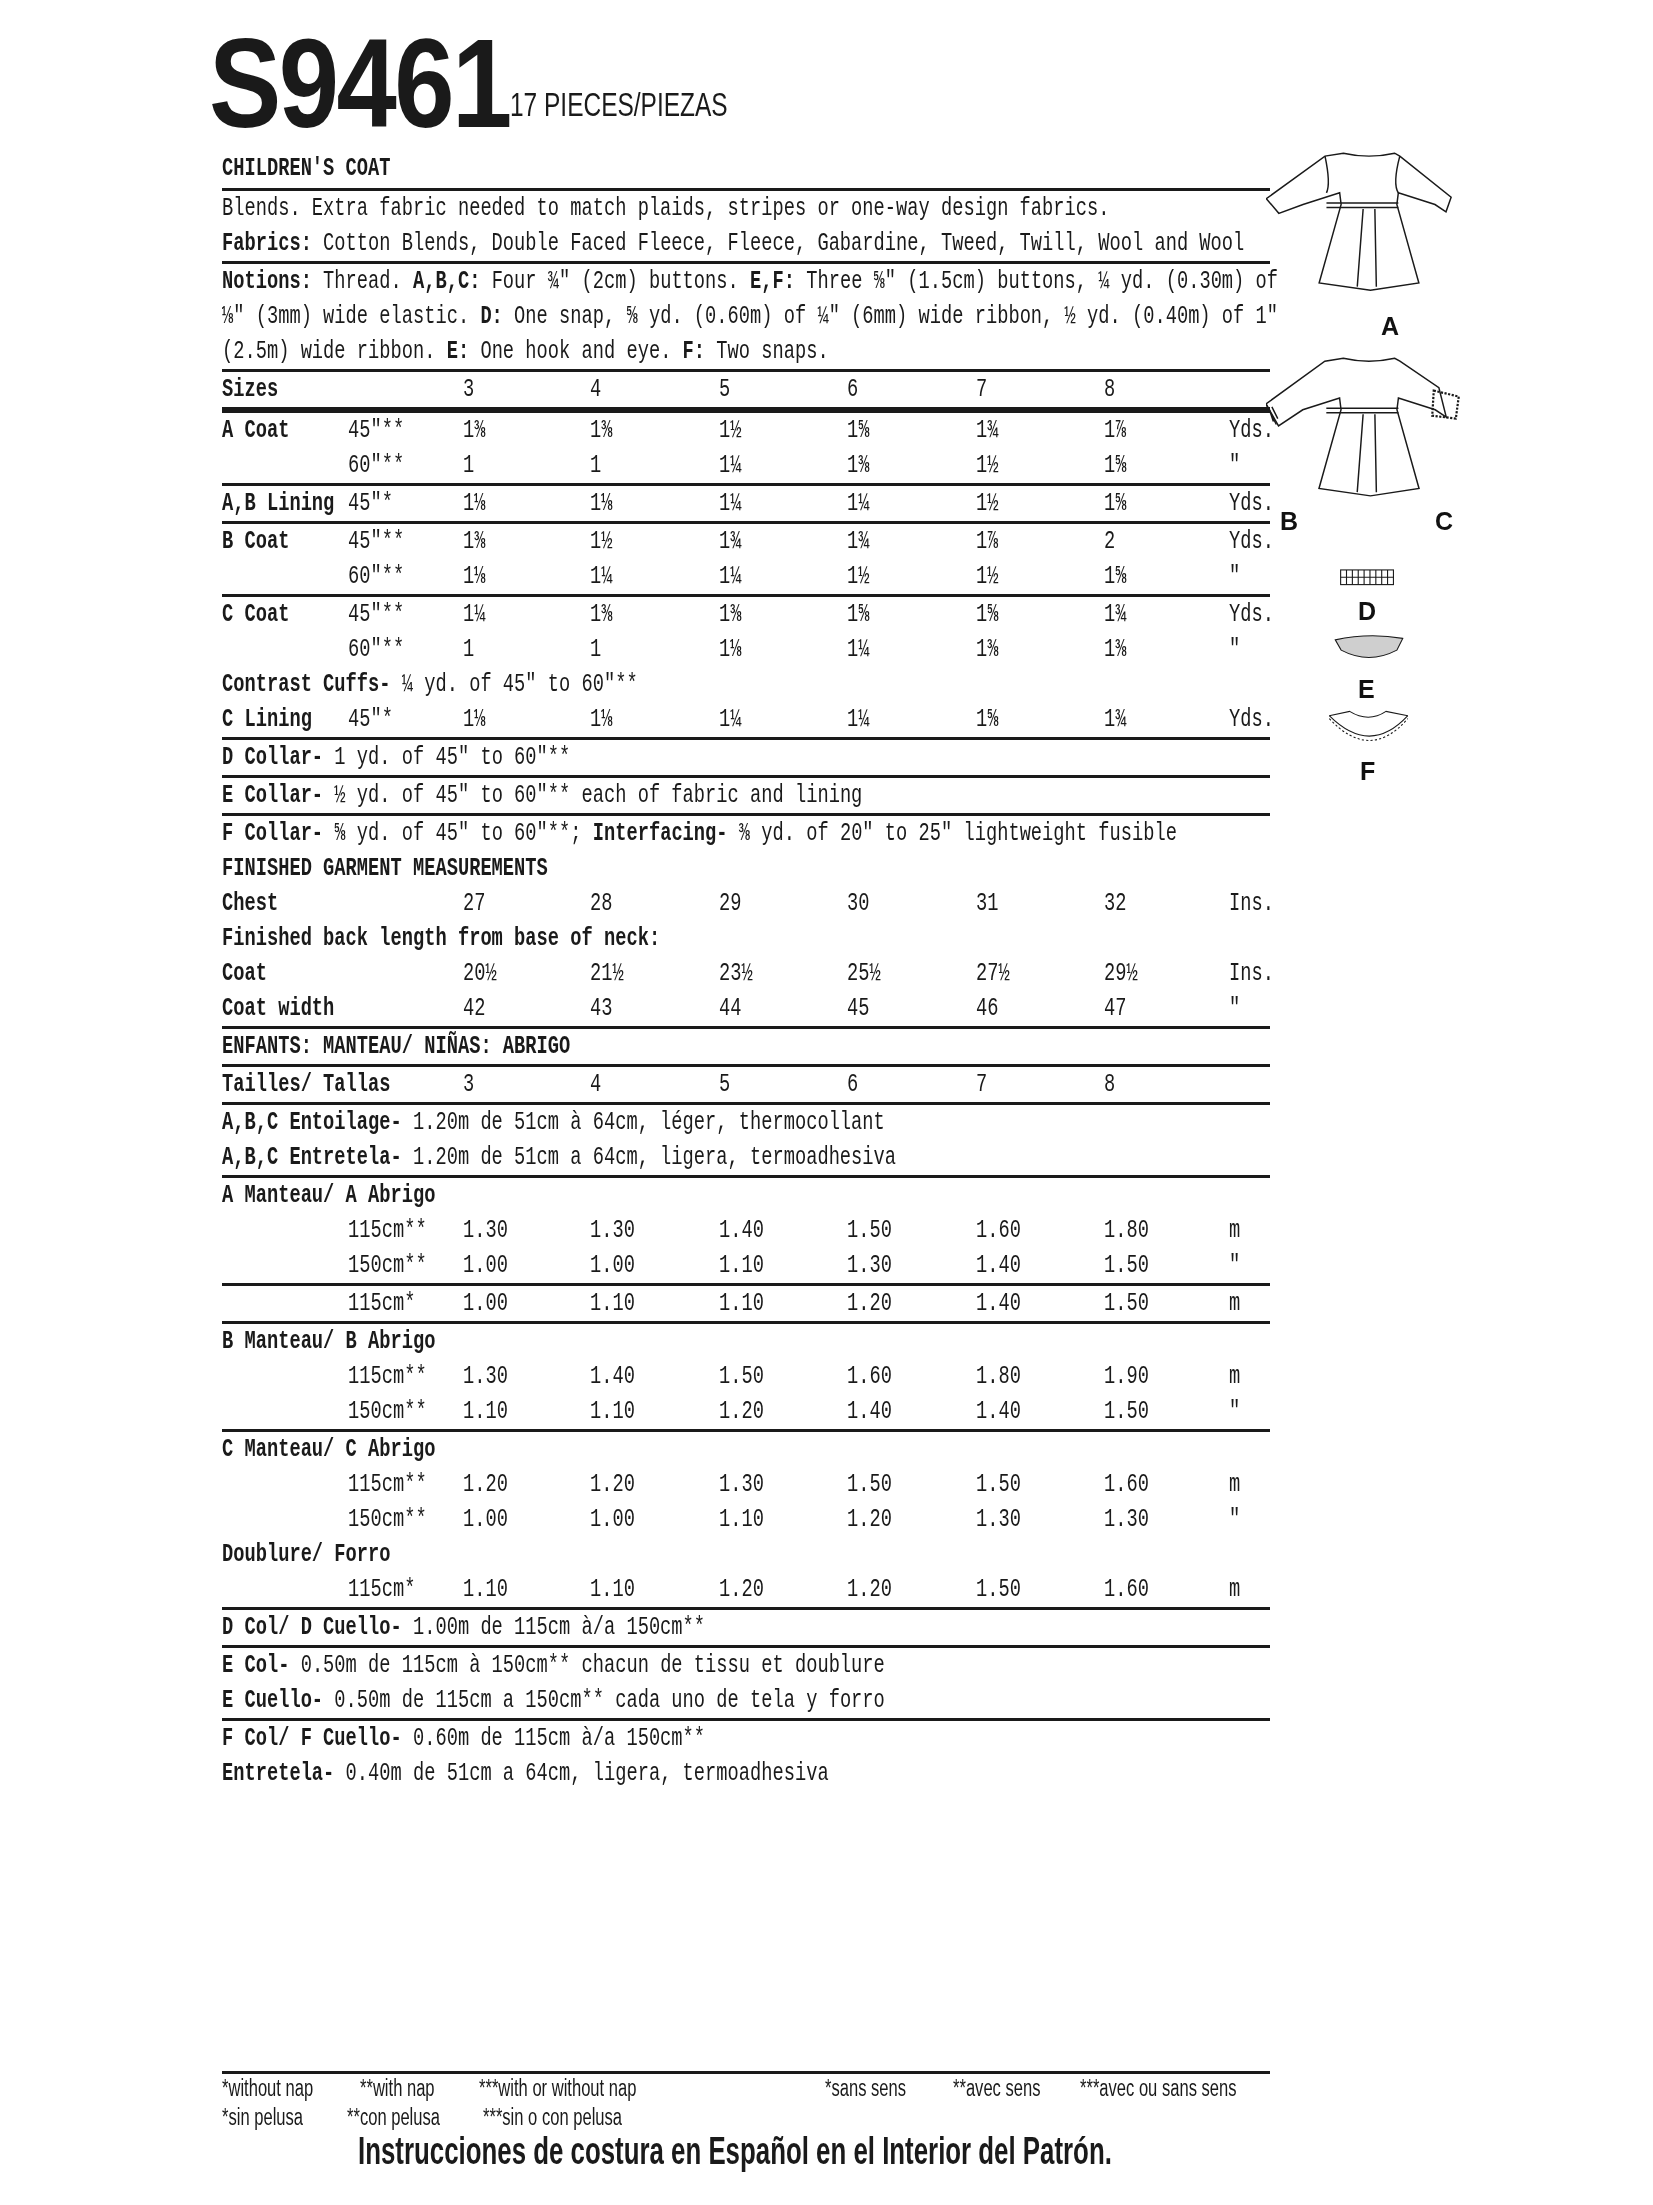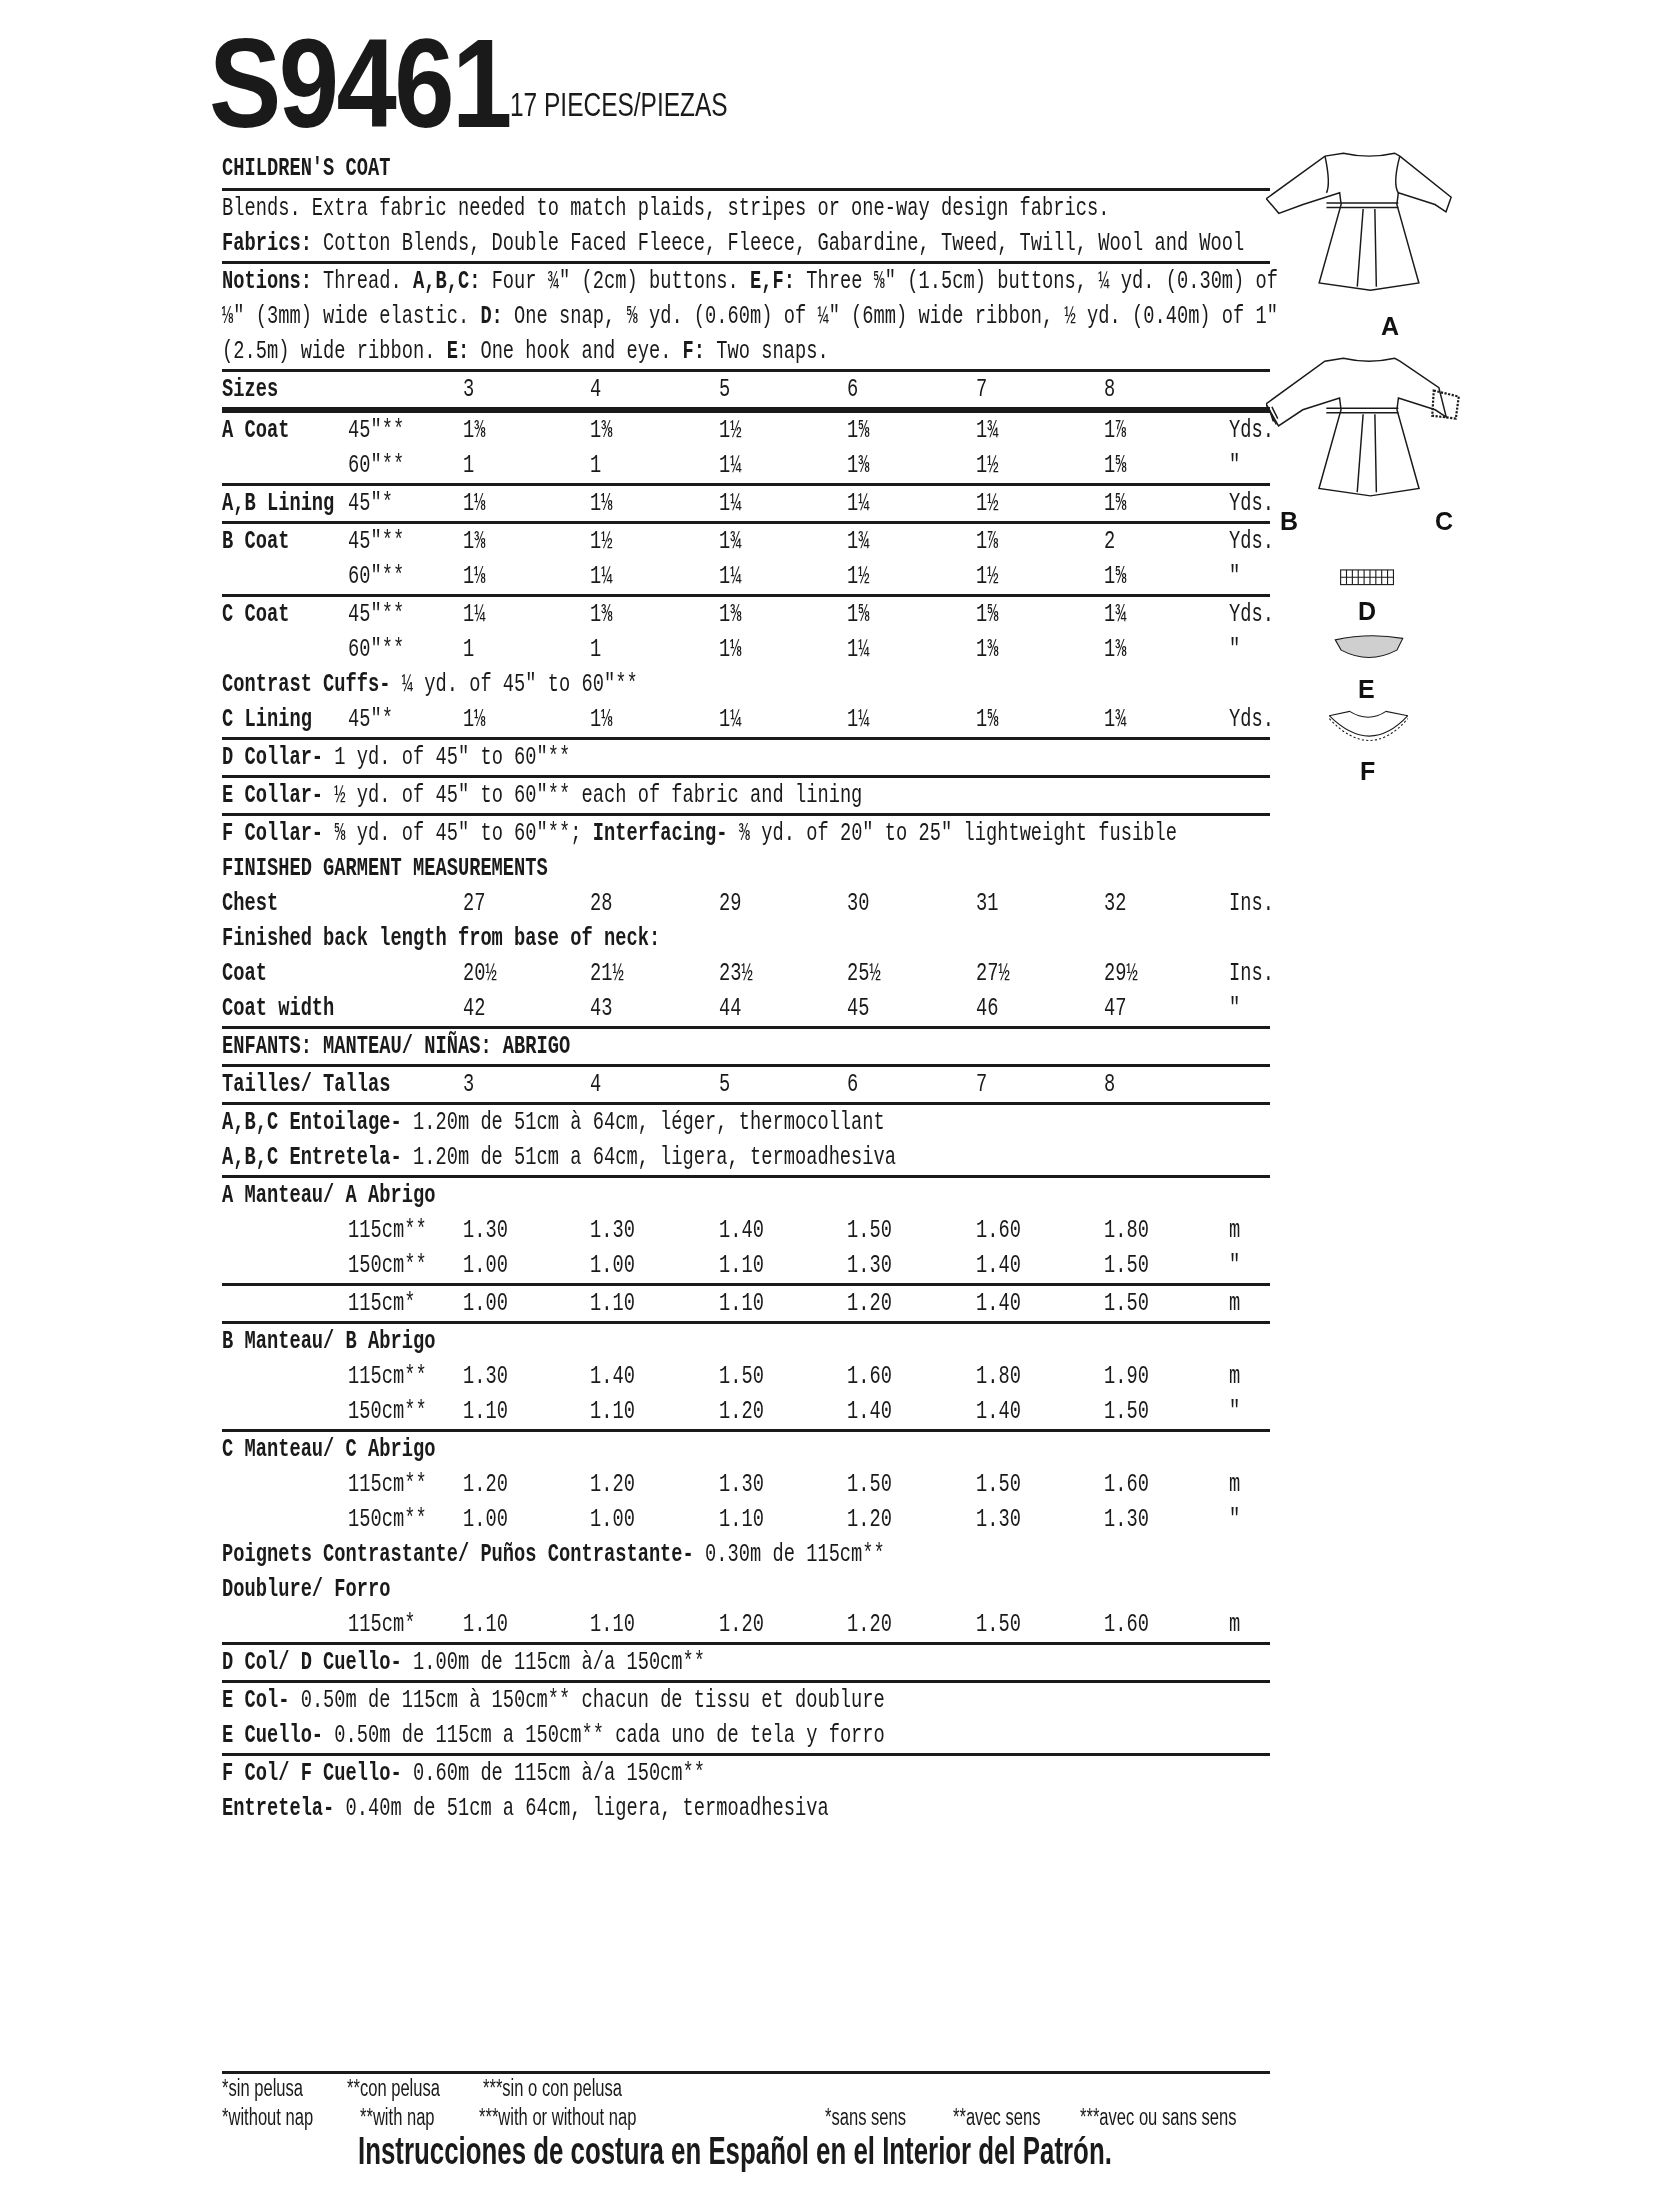--- a/index.html
+++ b/index.html
@@ -316,23 +316,20 @@
           <span class="cell txt c-s1">1.00</span>
           <span class="cell txt c-s2">1.10</span>
           <span class="cell txt c-s3">1.20</span>
           <span class="cell txt c-s4">1.30</span>
           <span class="cell txt c-s5">1.30</span>
           <span class="cell txt c-u">"</span>
         </div>
       </div>
 
     <div class="line">
-      <span class="txt"><b>Poignets Contrastante/ Puños Contrastante-</b> <span>0.30m de 115cm**</span></span>
-    </div>
-    <div class="line">
       <span class="txt b">Doublure/ Forro</span>
     </div>
     <div class="line">
       <span class="cell c-w txt">115cm*</span>
       <span class="cell c-s0 txt">1.10</span>
       <span class="cell c-s1 txt">1.10</span>
       <span class="cell c-s2 txt">1.20</span>
       <span class="cell c-s3 txt">1.20</span>
       <span class="cell c-s4 txt">1.50</span>
       <span class="cell c-s5 txt">1.60</span>
@@ -355,31 +352,31 @@
       <span class="txt"><b>F Col/ F Cuello-</b> <span>0.60m de 115cm à/a 150cm**</span></span>
     </div>
     <div class="line">
       <span class="txt"><b>Entretela-</b> <span>0.40m de 51cm a 64cm, ligera, termoadhesiva</span></span>
     </div>
   </div>
 
   <div class="foot">
     <div class="rule"></div>
     <div class="line">
-      <span class="foot-note txt" style="left:0">*sin pelusa</span>
-      <span class="foot-note txt" style="left:125px">**con pelusa</span>
-      <span class="foot-note txt" style="left:261px">***sin o con pelusa</span>
-    </div>
-    <div class="line">
       <span class="foot-note txt" style="left:0">*without nap</span>
       <span class="foot-note txt" style="left:138px">**with nap</span>
       <span class="foot-note txt" style="left:257px">***with or without nap</span>
       <span class="foot-note txt" style="left:603px">*sans sens</span>
       <span class="foot-note txt" style="left:731px">**avec sens</span>
       <span class="foot-note txt" style="left:858px">***avec ou sans sens</span>
+    </div>
+    <div class="line">
+      <span class="foot-note txt" style="left:0">*sin pelusa</span>
+      <span class="foot-note txt" style="left:125px">**con pelusa</span>
+      <span class="foot-note txt" style="left:261px">***sin o con pelusa</span>
     </div>
   </div>
   <div class="banner">Instrucciones de costura en Español en el Interior del Patrón.</div>
 
   <svg class="illus" style="top:140px" width="206" height="176" viewBox="0 0 280 240" fill="none" stroke="#1a1a1a" stroke-width="2">
     <path d="M105 18 Q140 26 175 18 L182 22 L252 78 L245 98 L230 88 L180 72 L178 88 L208 195 L142 205 L72 195 L102 88 L100 72 L50 88 L17 100 L0 80 L80 22 Z"></path>
     <path d="M80 22 Q88 60 82 72 M182 22 Q172 60 180 72"></path>
     <path d="M82 86 L180 86 M82 92 L180 92"></path>
     <path d="M132 94 L124 200 M148 94 L150 200"></path>
   </svg>

